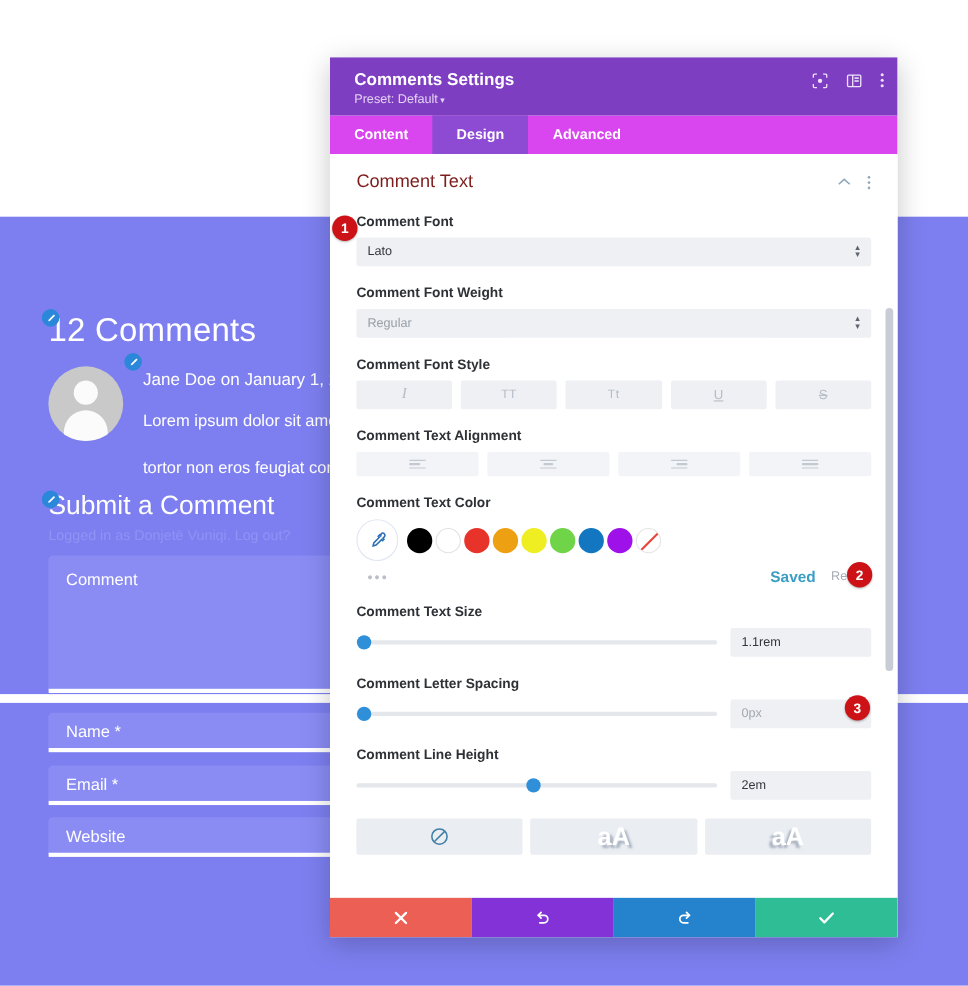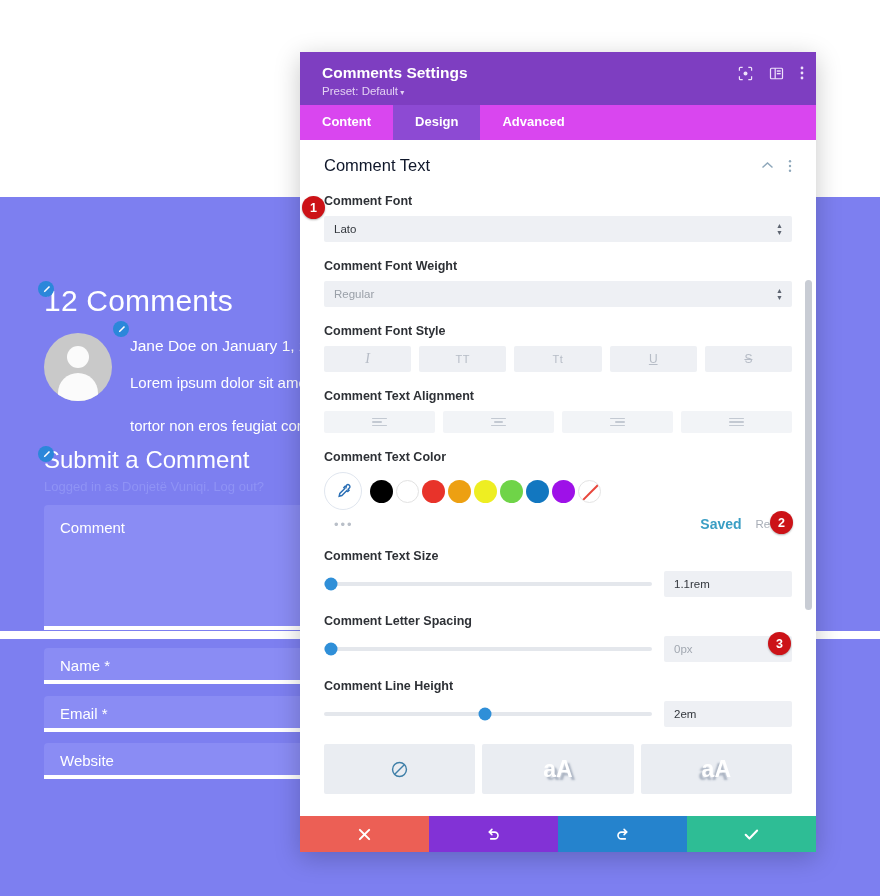--- a/index.html
+++ b/index.html
@@ -149,21 +149,21 @@
     position: absolute; right: 4px; top: 140px;
     width: 7px; height: 330px;
     background: #c8ccd4; border-radius: 4px;
   }
 
   .section-head {
     display: flex; align-items: center;
     padding: 16px 0 2px 0;
   }
   .section-title {
-    color: #0f172a; font-size: 16.5px; font-weight: 400; flex: 1 1 auto;
+    color: #7f1d1d; font-size: 16.5px; font-weight: 400; flex: 1 1 auto;
   }
   .sec-icon { color: #8fa8bb; display: flex; align-items: center; margin-left: 14px; }
 
   .fld { margin-top: 17px; position: relative; }
   .fld-label {
     font-size: 12.5px; color: #2e3136; font-weight: 700; margin-bottom: 8px;
   }
   .select-box {
     background: #eef0f4; height: 26px; border-radius: 2px;
     display: flex; align-items: center;
@@ -235,21 +235,21 @@
     display: flex; align-items: center; padding: 0 10px;
     font-size: 11.5px; color: #33373d; flex: 0 0 128px;
   }
   .val-box.muted { color: #a2a8b1; }
 
   .shadow-grid {
     display: grid; grid-template-columns: repeat(3, 1fr);
     gap: 7px; margin-top: 8px;
   }
   .shadow-tile {
-    height: 50px; background: #eaedf2; border-radius: 2px;
+    height: 33px; background: #eaedf2; border-radius: 2px;
     display: flex; align-items: center; justify-content: center;
     cursor: pointer;
   }
   .sh-txt {
     font-size: 23px; font-weight: 700; color: #ffffff;
     font-family: "Liberation Sans", sans-serif;
   }
   .sh-1 { text-shadow: 3px 3px 2px rgba(150,160,178,.75); }
   .sh-2 { text-shadow: -3px 3px 2px rgba(150,160,178,.75); }
 

